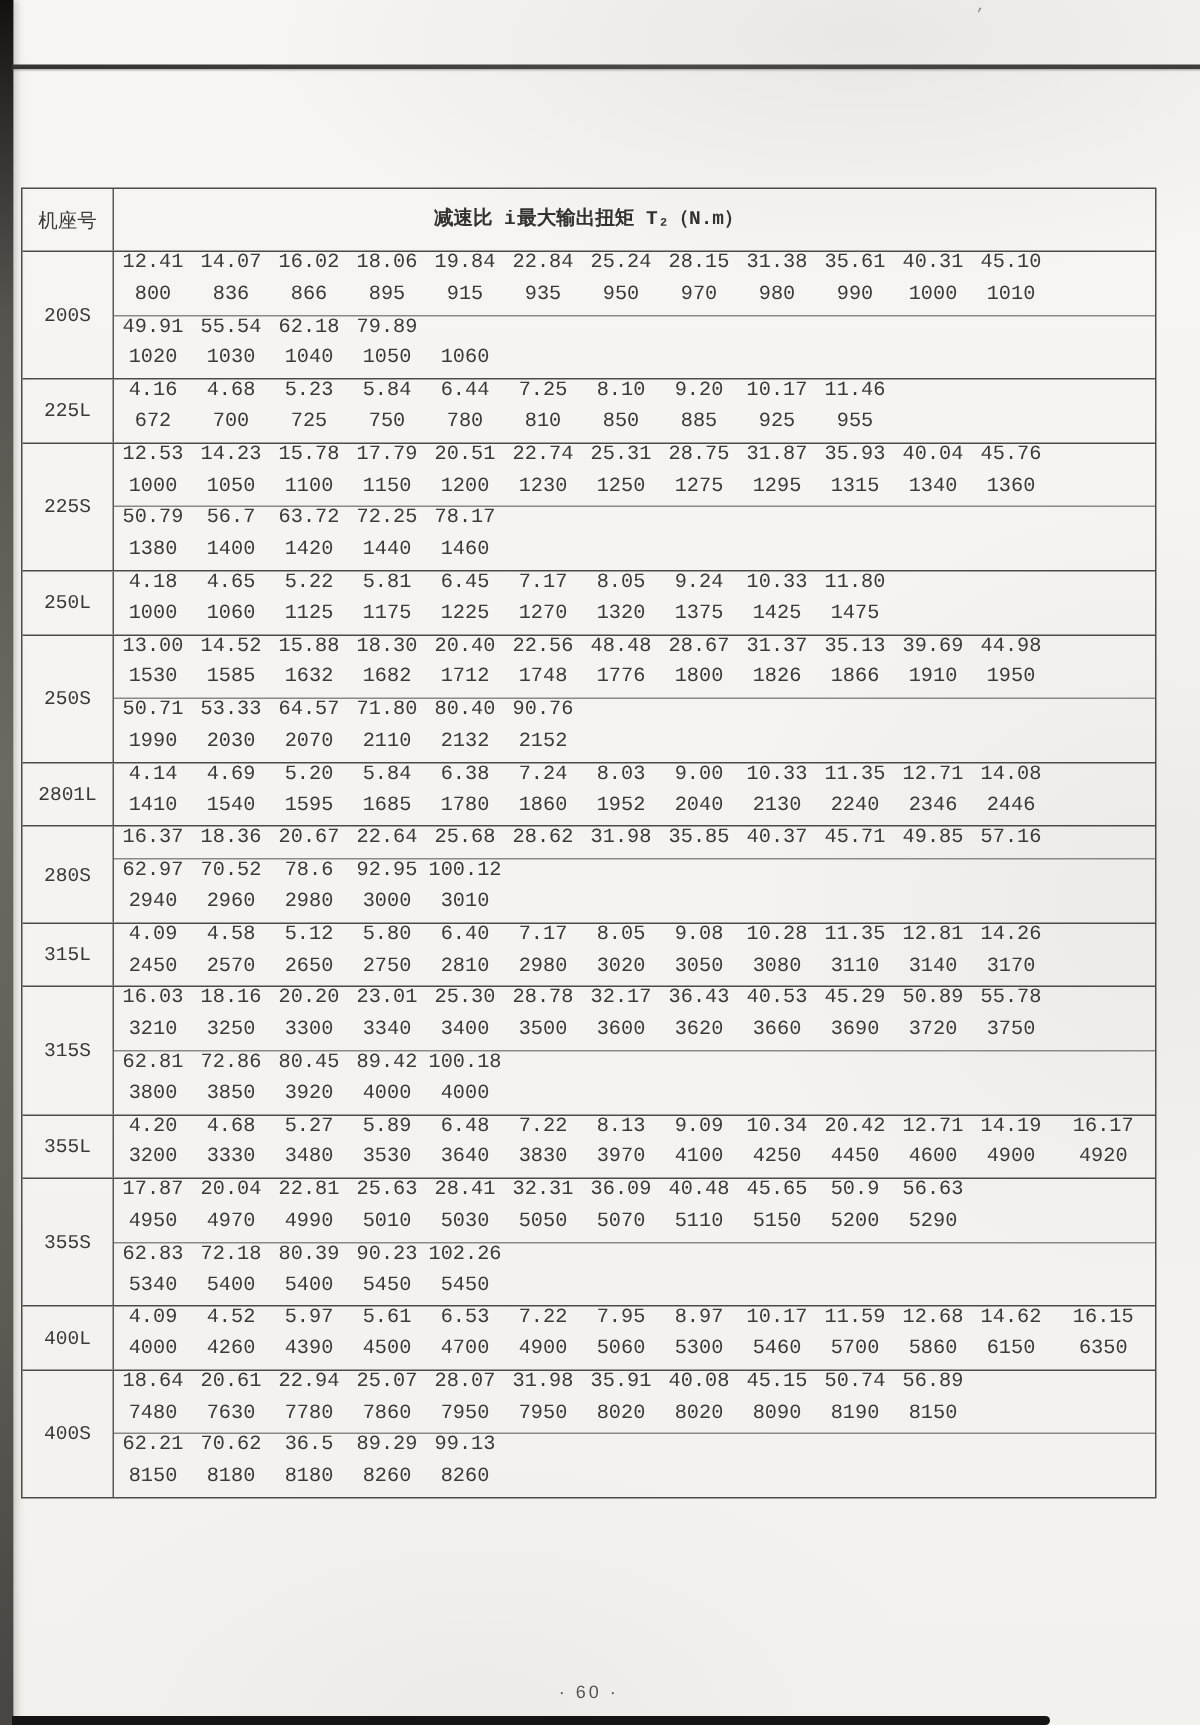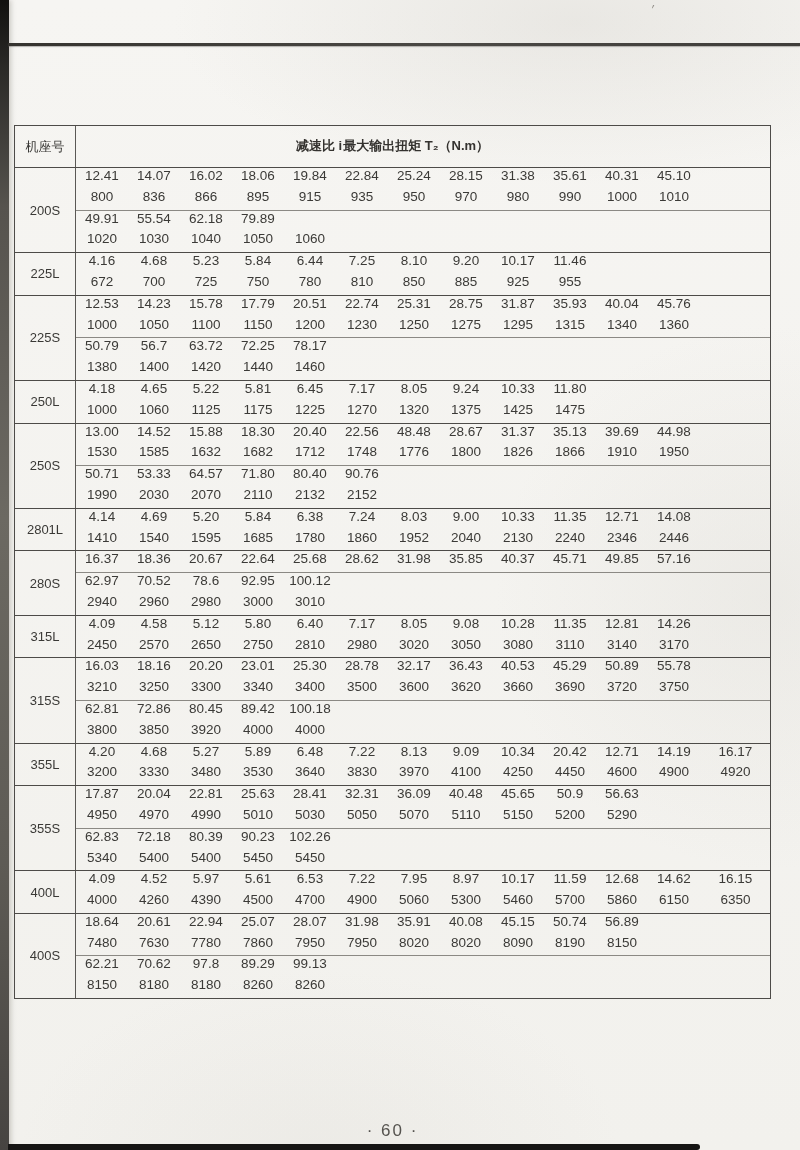--- a/index.html
+++ b/index.html
@@ -33,20 +33,21 @@
   .corner-mark {
     position:absolute; left:651px; top:2px; font-size:13px; color:#8c8983;
     transform:rotate(14deg);
   }
 
   
   .spec-table {
     position:absolute; left:14px; top:125px; width:757px;
     border:1.5px solid #4d4b48;
     font-size:13.5px;
+    font-family:Liberation Mono, monospace;
   }
 
   .header-row { position:relative; height:42px; border-bottom:1.5px solid #4d4b48; display:flex; }
   .label-cell {
     width:61px; flex:0 0 61px; border-right:1px solid #5a5855;
     display:flex; align-items:center; justify-content:center;
     font-size:13px; color:#3a3936;
   }
   .header-title {
     position:absolute; inset:0; display:flex; flex-direction:row;
@@ -58,21 +59,21 @@
   .machine-row { display:flex; }
   .machine-row + .machine-row { border-top:1.5px solid #4d4b48; }
   .data-cell { flex:1; display:flex; flex-direction:column; justify-content:center; }
   .group + .group { border-top:1px solid #8b8984; }
   .vline { height:20.8px; display:flex; align-items:flex-start; }
   .vcell { width:52px; flex:0 0 52px; text-align:center; color:#3b3a37; }
   .vcell.wide { width:71px; flex:0 0 71px; }
 
   .page-number {
     position:absolute; left:14px; top:1121px; width:757px;
-    text-align:center; font-size:17px; letter-spacing:2px; color:#55534f;
+    text-align:center; font-size:12px; letter-spacing:2px; color:#55534f;
   }
 
   .bottom-bar {
     position:absolute; left:8px; top:1144px; width:692px; height:6px;
     background:#161514; border-radius:0 3px 3px 0;
   }
 </style>
 </head>
 <body>
 
@@ -643,21 +644,21 @@
               <div class="vcell">8020</div>
               <div class="vcell">8090</div>
               <div class="vcell">8190</div>
               <div class="vcell">8150</div>
             </div>
           </div>
           <div class="group">
             <div class="vline">
               <div class="vcell">62.21</div>
               <div class="vcell">70.62</div>
-              <div class="vcell">97.8</div>
+              <div class="vcell">36.5</div>
               <div class="vcell">89.29</div>
               <div class="vcell">99.13</div>
             </div>
             <div class="vline">
               <div class="vcell">8150</div>
               <div class="vcell">8180</div>
               <div class="vcell">8180</div>
               <div class="vcell">8260</div>
               <div class="vcell">8260</div>
             </div>

